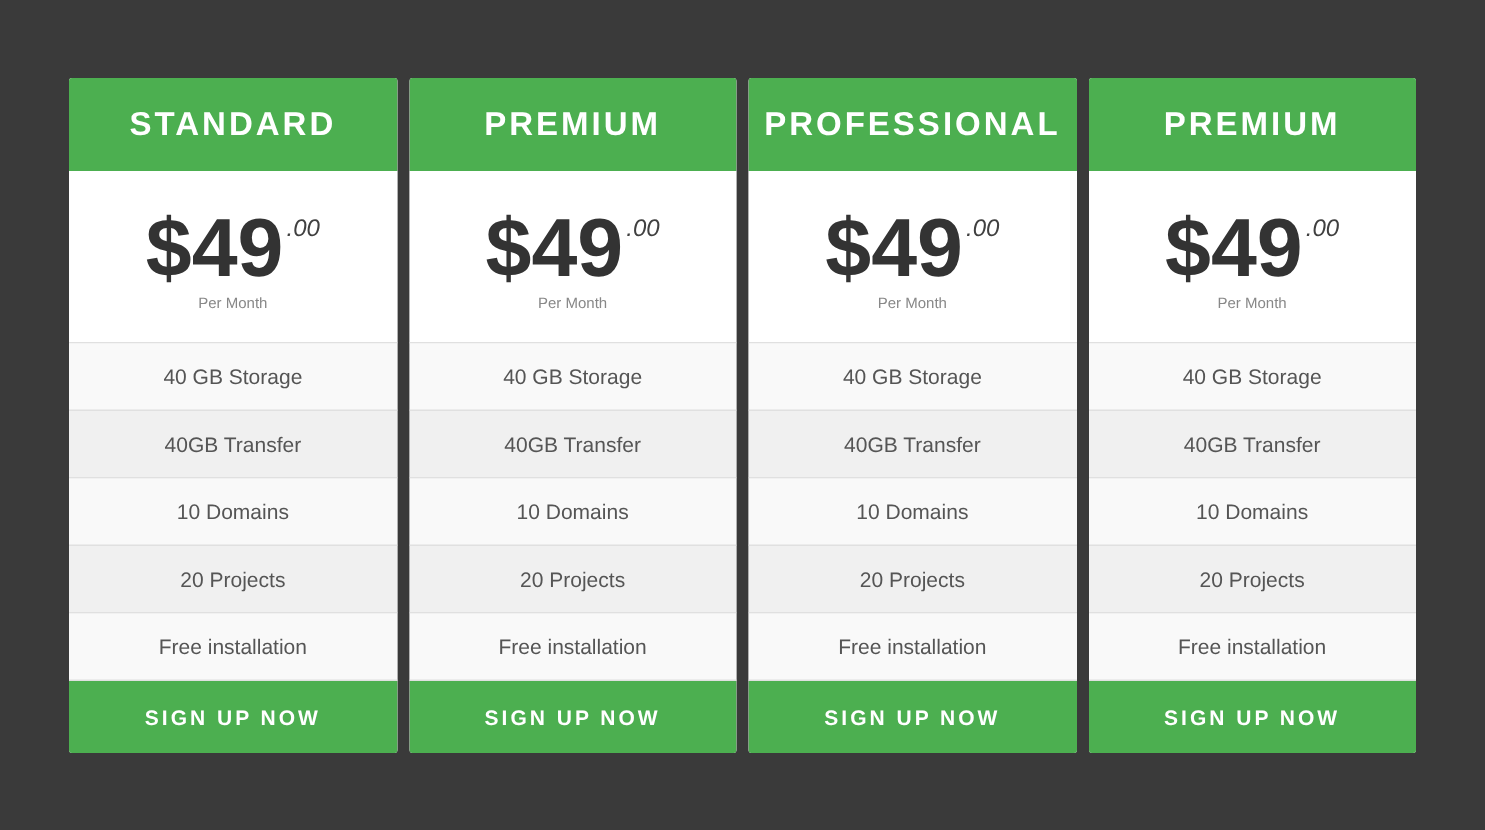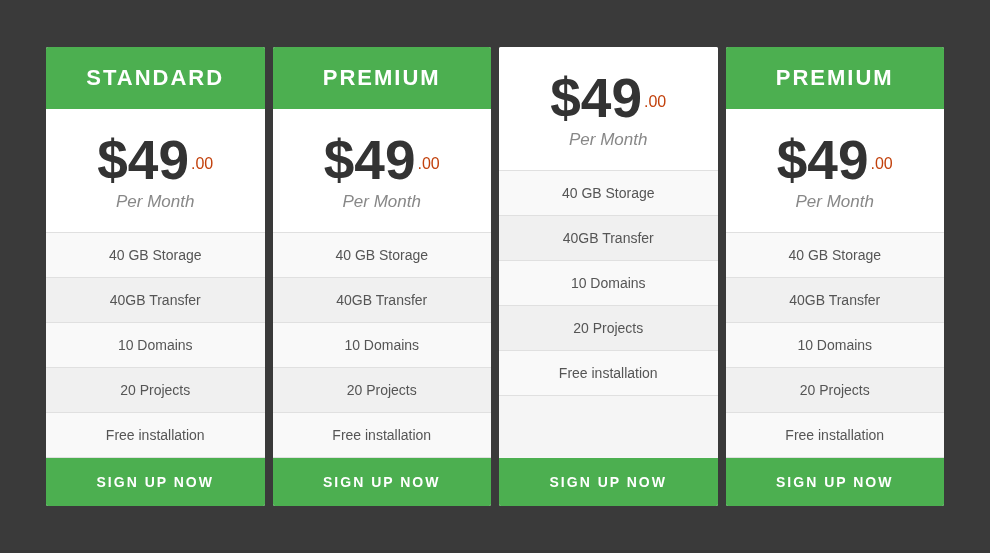--- a/index.html
+++ b/index.html
@@ -60,29 +60,29 @@
 
     .price-dollar {
       font-size: 55px;
       font-weight: bold;
       color: #333;
       line-height: 1;
     }
 
     .price-cents {
       font-size: 16px;
-      color: #c2410c;
-      margin-top: 22px;
+      color: #404040;
+      margin-top: 6px;
       margin-left: 2px;
+      font-style: italic;
     }
 
     .price-period {
-      font-size: 17px;
+      font-size: 10px;
       color: #888;
-      font-style: italic;
       margin-top: 4px;
     }
 
     .features-list {
       display: flex;
       flex-direction: column;
       flex: 1;
     }
 
     .feature-item {
@@ -155,20 +155,21 @@
           <div class="feature-item">10 Domains</div>
 
           <div class="feature-item">20 Projects</div>
 
           <div class="feature-item">Free installation</div>
 
       </div>
       <div class="card-footer">SIGN UP NOW</div>
     </div>
     <div class="pricing-card">
+      <div class="card-header">PROFESSIONAL</div>
       <div class="price-section">
         <div class="price-main">
           <span class="price-dollar">$49</span>
           <span class="price-cents">.00</span>
         </div>
         <div class="price-period">Per Month</div>
       </div>
       <div class="features-list">
 
           <div class="feature-item">40 GB Storage</div>

